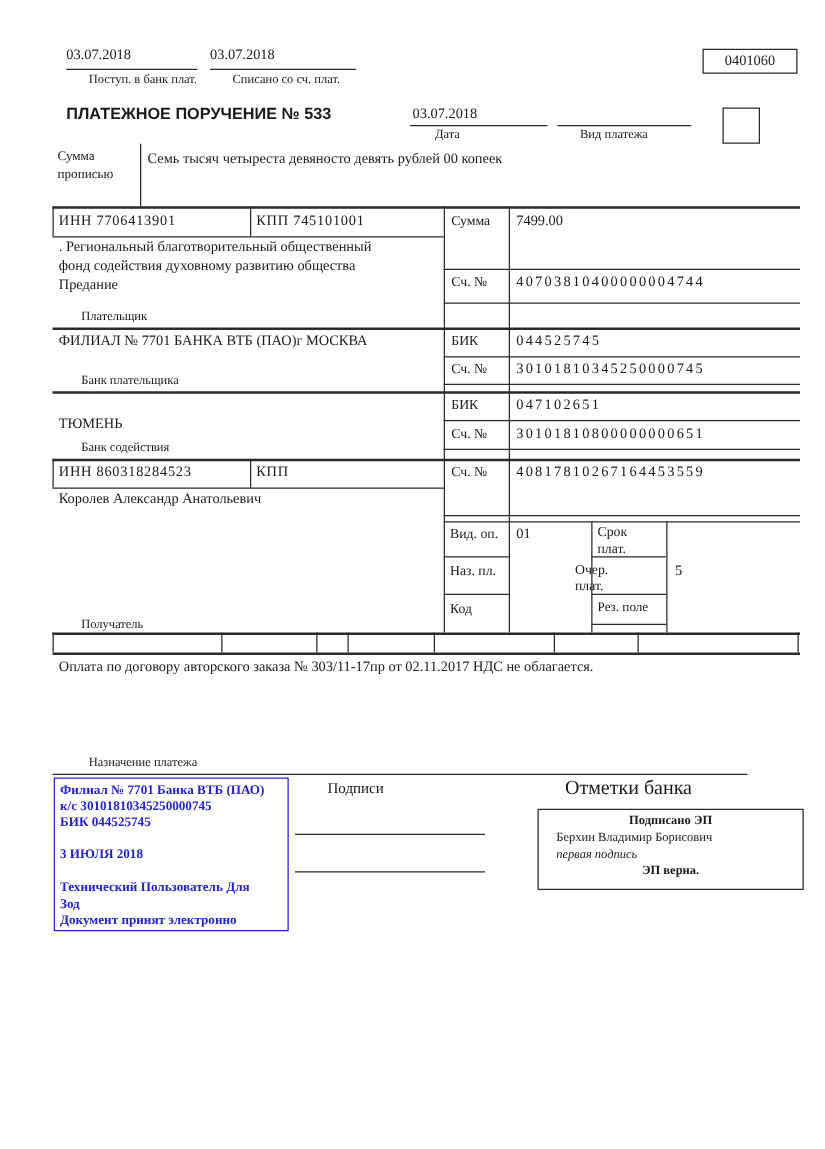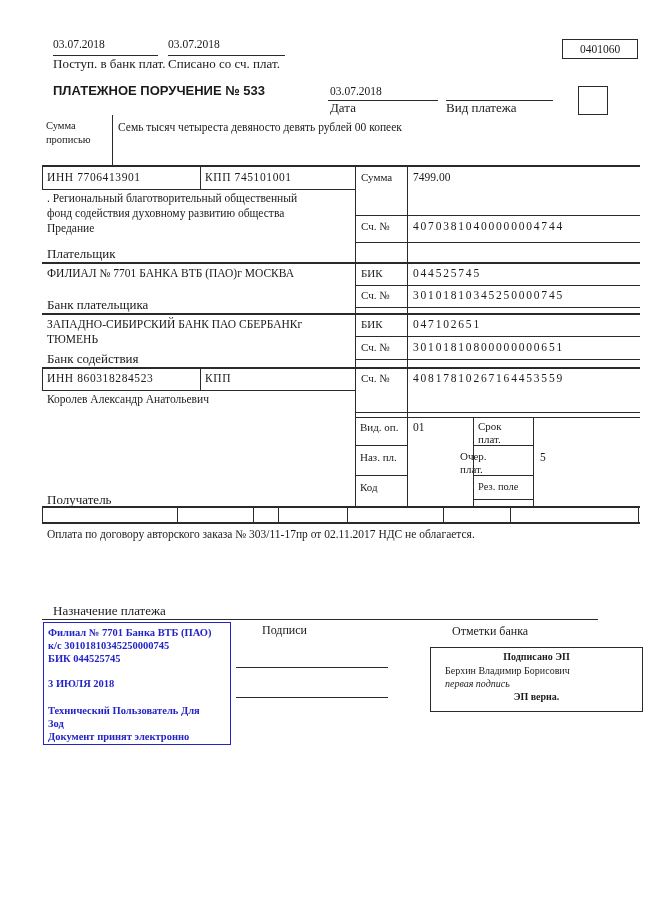--- a/index.html
+++ b/index.html
@@ -1,19 +1,19 @@
 <!DOCTYPE html>
 <html><head>
 <meta charset="utf-8">
 <style>
   html,body{margin:0;padding:0;background:#ffffff;}
   #page{position:relative;width:660px;height:919px;background:#ffffff;
         font-family:"Liberation Serif",serif;color:#1a1a1a;overflow:hidden;}
   .t{position:absolute;font-size:11.5px;line-height:14px;white-space:nowrap;}
-  .sm{font-size:13px;line-height:10px;}
+  .sm{font-size:10px;line-height:10px;margin-left:18px;}
   .lbl{font-size:11px;}
   .ttl{font-family:"Liberation Sans",sans-serif;font-weight:700;font-size:13px;}
   .num{letter-spacing:1.8px;}
   .sp{letter-spacing:0.6px;}
   .wrap{white-space:normal;}
   .hl,.vl{position:absolute;background:#2a2a2a;}
   .bx{position:absolute;border:1px solid #2a2a2a;box-sizing:border-box;}
   .bluebx{border:1px solid #2323c8;}
   .ctr{text-align:center;}
   .b{font-weight:700;}
@@ -52,21 +52,20 @@
   <span class="t num" style="left:413px;top:219px">40703810400000004744</span>
   <span class="t sm" style="left:47px;top:249px">Плательщик</span>
 
   <span class="t" style="left:47px;top:266px">ФИЛИАЛ № 7701 БАНКА ВТБ (ПАО)г МОСКВА</span>
   <span class="t lbl" style="left:361px;top:266px">БИК</span>
   <span class="t num" style="left:413px;top:266px">044525745</span>
   <span class="t lbl" style="left:361px;top:288px">Сч. №</span>
   <span class="t num" style="left:413px;top:288px">30101810345250000745</span>
   <span class="t sm" style="left:47px;top:300px">Банк плательщика</span>
 
-  <span class="t" style="left:47px;top:317px">ЗАПАДНО-СИБИРСКИЙ БАНК ПАО СБЕРБАНКг</span>
   <span class="t" style="left:47px;top:332px">ТЮМЕНЬ</span>
   <span class="t lbl" style="left:361px;top:317px">БИК</span>
   <span class="t num" style="left:413px;top:317px">047102651</span>
   <span class="t lbl" style="left:361px;top:340px">Сч. №</span>
   <span class="t num" style="left:413px;top:340px">30101810800000000651</span>
   <span class="t sm" style="left:47px;top:354px">Банк содействия</span>
 
   <span class="t sp" style="left:47px;top:371px">ИНН 860318284523</span>
   <span class="t sp" style="left:205px;top:371px">КПП</span>
   <span class="t lbl" style="left:361px;top:371px">Сч. №</span>
@@ -89,21 +88,21 @@
   <div class="bx bluebx" style="left:43px;top:622px;width:188px;height:123px"></div>
   <span class="st" style="left:48px;top:626px">Филиал № 7701 Банка ВТБ (ПАО)</span>
   <span class="st" style="left:48px;top:639px">к/с 30101810345250000745</span>
   <span class="st" style="left:48px;top:652px">БИК 044525745</span>
   <span class="st" style="left:48px;top:677px">3 ИЮЛЯ 2018</span>
   <span class="st" style="left:48px;top:704px">Технический Пользователь Для</span>
   <span class="st" style="left:48px;top:717px">Зод</span>
   <span class="st" style="left:48px;top:730px">Документ принят электронно</span>
 
   <span class="t" style="left:262px;top:623px;font-size:12px">Подписи</span>
-  <span class="t" style="left:452px;top:624px;font-size:12px">Отметки банка</span>
+  <span class="t" style="left:452px;top:624px;font-size:16px">Отметки банка</span>
 
   <div class="bx" style="left:430px;top:647px;width:213px;height:65px;border-width:1.5px">
     <div class="ep ctr b" style="top:3px;left:0;right:0">Подписано ЭП</div>
     <div class="ep" style="top:17px;left:14px">Берхин Владимир Борисович</div>
     <div class="ep i" style="top:30px;left:14px">первая подпись</div>
     <div class="ep ctr b" style="top:43px;left:0;right:0">ЭП верна.</div>
   </div>
 
 <div class="hl" style="left: 53px; top: 55px; width: 105px; height: 1px;"></div>
     <div class="hl" style="left: 168px; top: 55px; width: 117px; height: 1px;"></div>

